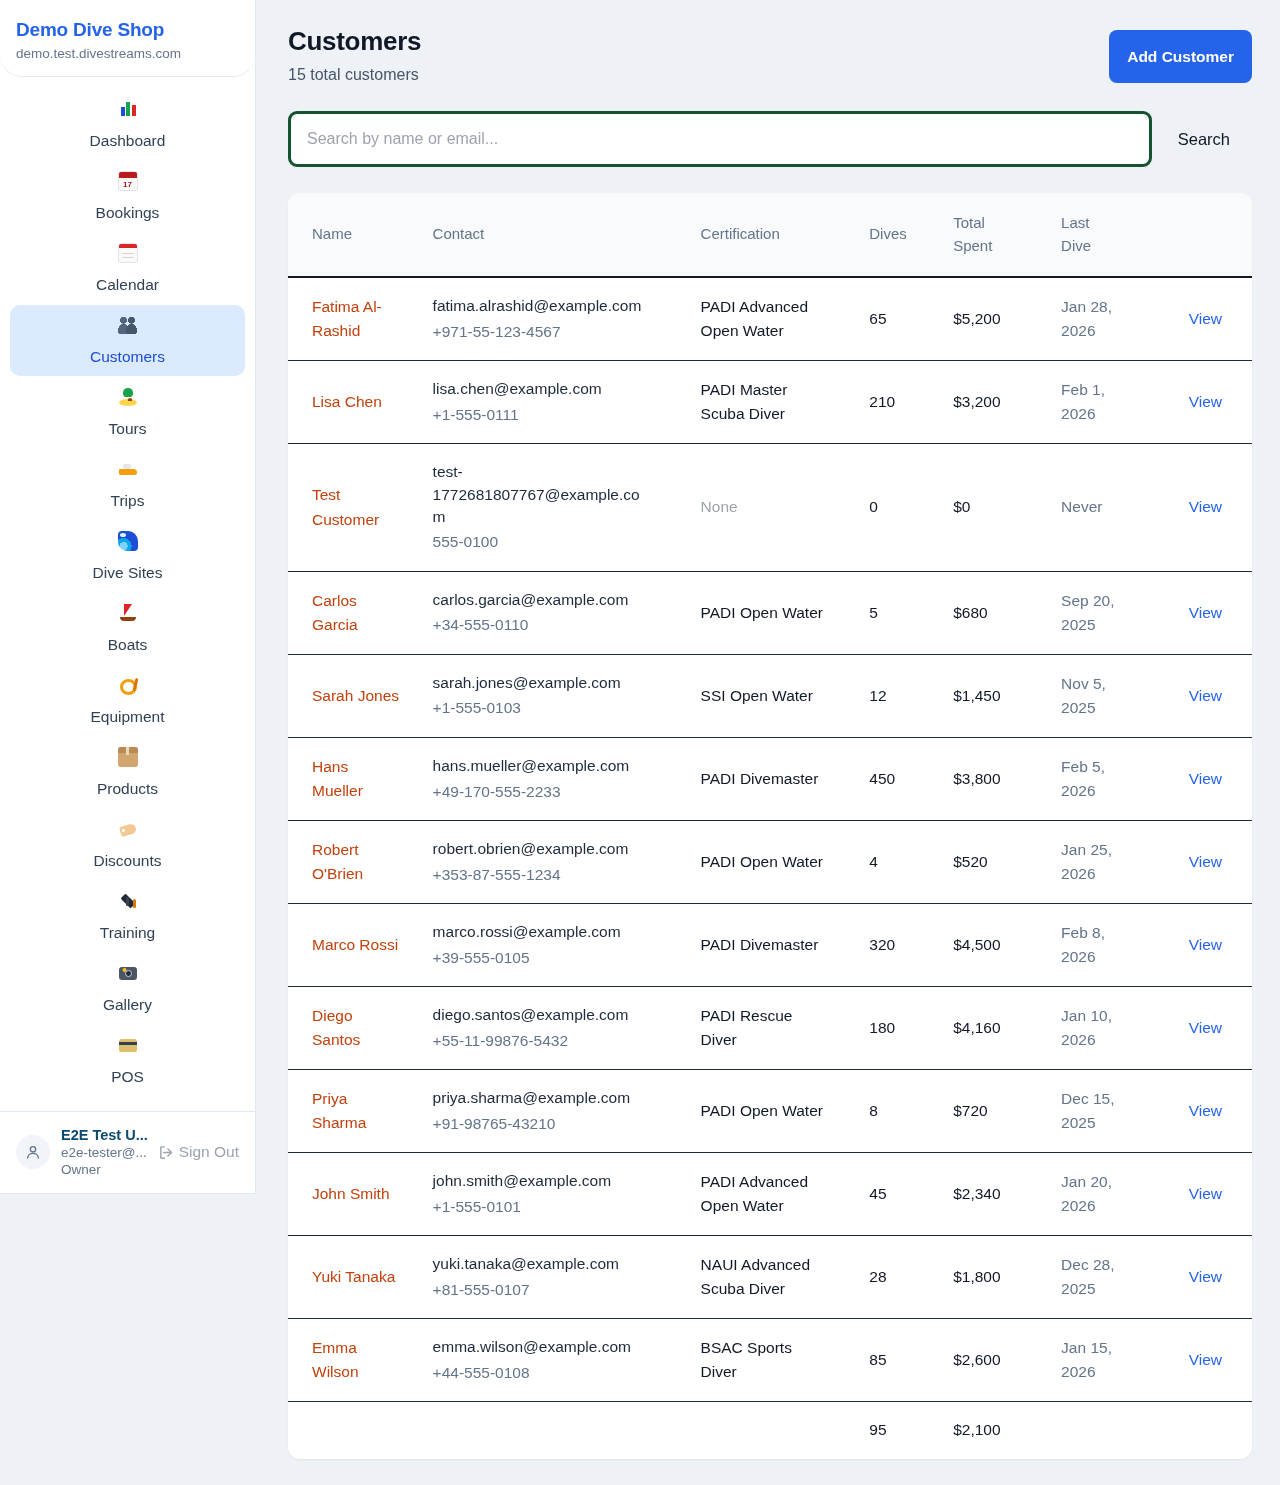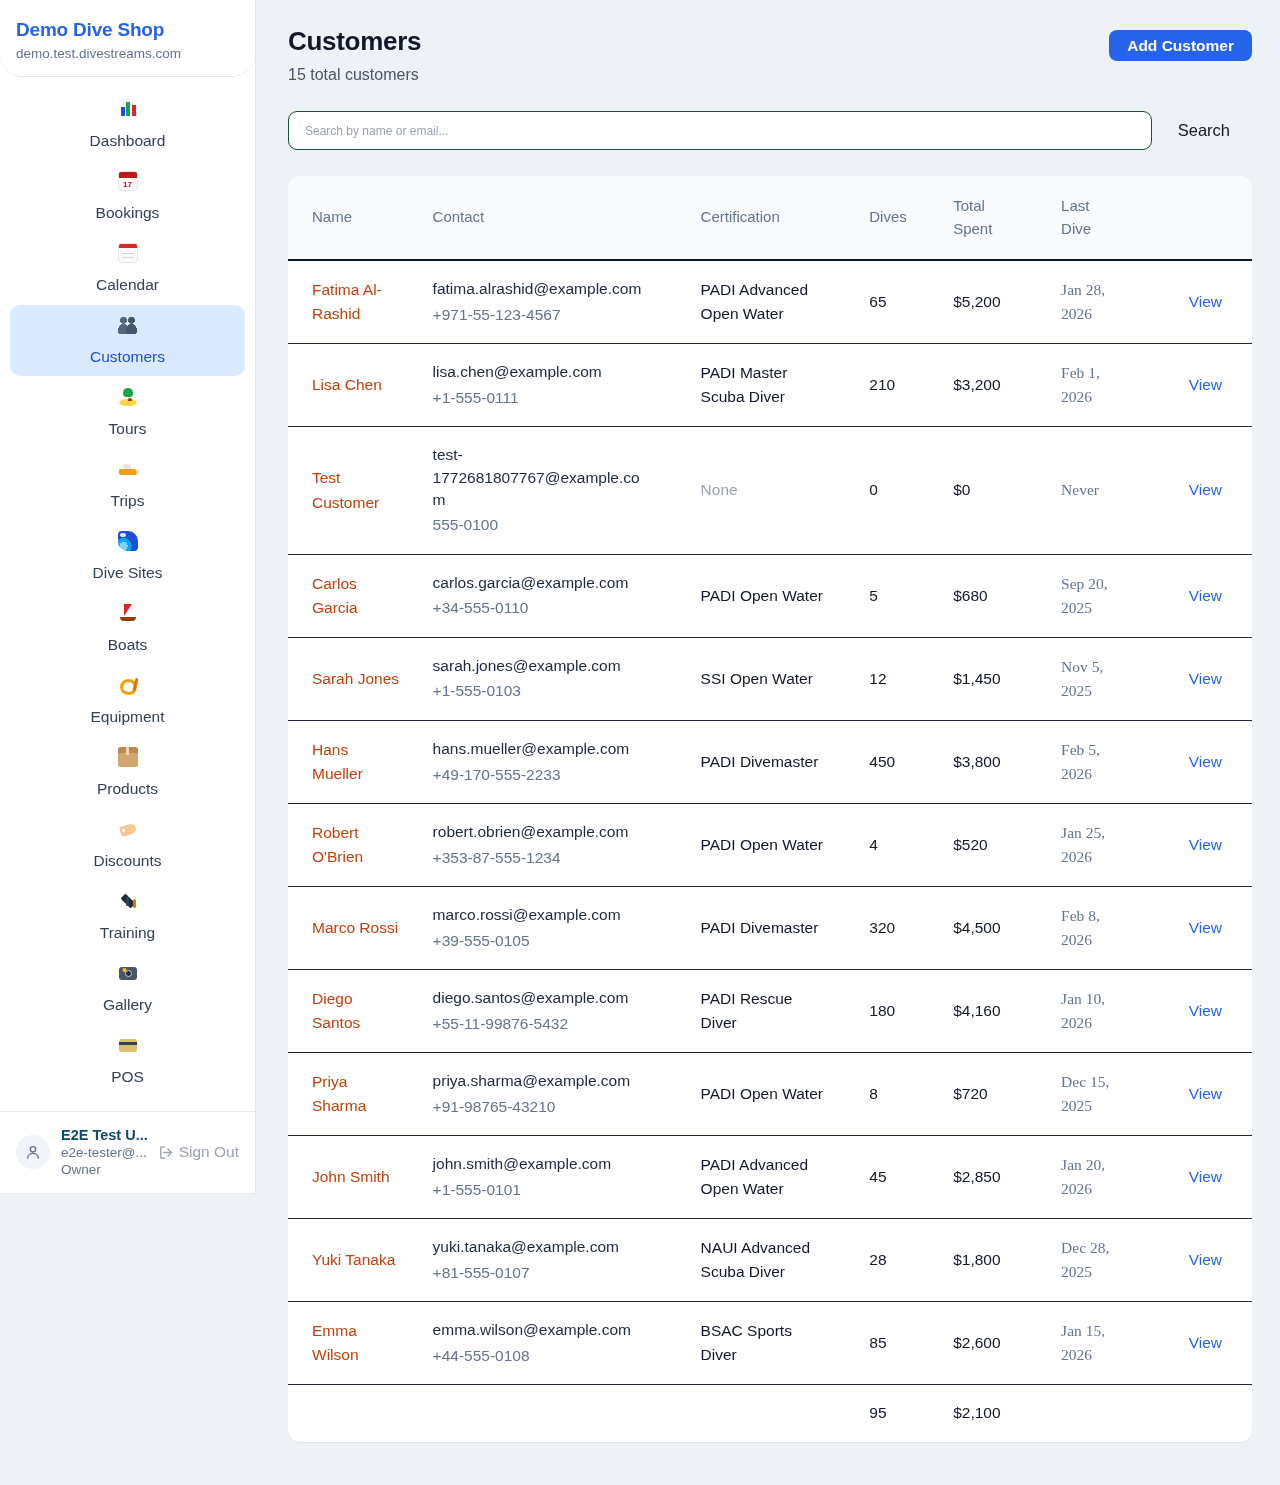--- a/index.html
+++ b/index.html
@@ -80,25 +80,25 @@
   .user-name { font-size: 14.5px; font-weight: 700; color: #0c4a6e; white-space: nowrap; }
   .user-email, .user-role { font-size: 13.5px; color: #64748b; margin-top: 2px; white-space: nowrap; }
   .sign-out { margin-left: auto; display: flex; align-items: center; gap: 4px; background: none; border: none;
       color: #9ca3af; font-size: 15.5px; font-family: Liberation Sans, sans-serif; cursor: pointer; white-space: nowrap; }
 
   
   .main { flex: 1; padding: 26px 28px 30px 32px; min-width: 0; }
   .header-row { display: flex; align-items: flex-start; justify-content: space-between; }
   .page-title { font-size: 26px; font-weight: 700; letter-spacing: -0.3px; color: #111827; }
   .page-subtitle { font-size: 16px; color: #475569; margin-top: 9px; }
-  .add-btn { background: #2563eb; color: #fff; border: none; border-radius: 8px; height: 31px; padding: 0 18px;
+  .add-btn { background: #2563eb; color: #fff; border: none; border-radius: 8px; height: 53px; padding: 0 18px;
       font-size: 15.5px; font-weight: 600; font-family: inherit; cursor: pointer; margin-top: 4px; text-align: center; }
   .search-row { display: flex; align-items: center; margin-top: 27px; }
-  .search-input { flex: 1; height: 39px; background: #fff; border: 1px solid #14532d; border-radius: 9px;
-      padding: 0 16px; font-size: 12px; font-family: inherit; color: #0f172a; outline: none; }
+  .search-input { flex: 1; height: 56px; background: #fff; border: 3px solid #14532d; border-radius: 9px;
+      padding: 0 16px; font-size: 16px; font-family: inherit; color: #0f172a; outline: none; }
   .search-input::placeholder { color: #9ca3af; }
   .search-btn { background: none; border: none; font-size: 16.5px; color: #111827; font-family: inherit;
       padding: 0 0 0 0; margin-left: 26px; margin-right: 22px; cursor: pointer; }
 
   
   .table-card { background: #fff; border-radius: 12px; margin-top: 26px; overflow: hidden; box-shadow: 0 1px 2px rgba(15,23,42,0.06); }
   table { width: 100%; border-collapse: collapse; table-layout: fixed; }
   thead tr { background: #f8fafc; }
   th { text-align: left; font-weight: 400; font-size: 15px; color: #64748b; padding: 19px 20px 19px 0; border-bottom: 2px solid #111827; line-height: 1.5; }
   th:first-child, td:first-child { padding-left: 24px; }
@@ -108,21 +108,21 @@
   tbody tr { border-bottom: 1px solid #1f2937; }
   tbody tr:last-child { border-bottom: none; }
   td { padding: 17px 20px 17px 0; font-size: 15.5px; vertical-align: middle; line-height: 1.45; }
   .c-name a { color: #c2410c; font-weight: 500; text-decoration: none; display: inline-block; max-width: 90px; line-height: 1.55; cursor: pointer; }
   .c-contact .email { color: #1e293b; max-width: 218px; overflow-wrap: break-word; }
   .c-contact .phone { color: #64748b; margin-top: 3px; }
   .c-cert span { display: inline-block; max-width: 128px; color: #111827; line-height: 1.55; }
   .c-cert span.muted { color: #9ca3af; }
   .c-dives, .c-spent { color: #111827; }
   .c-last { color: #64748b; }
-  .c-last span { display: inline-block; max-width: 56px; line-height: 1.55; font-family: Liberation Serif, serif; }
+  .c-last span { display: inline-block; max-width: 56px; line-height: 1.55; }
   .c-view { text-align: right; padding-right: 30px; }
   .c-view a { color: #2563eb; text-decoration: none; cursor: pointer; }
 </style>
 </head>
 <body>
 
 <div class="layout">
 
   <aside class="sidebar">
     <div class="sidebar-head">
@@ -368,21 +368,21 @@
               <td class="c-view"><a>View</a></td>
             </tr>
             <tr>
               <td class="c-name"><a>John Smith</a></td>
               <td class="c-contact">
                 <div class="email">john.smith@example.com</div>
                 <div class="phone">+1-555-0101</div>
               </td>
               <td class="c-cert"><span>PADI Advanced Open Water</span></td>
               <td class="c-dives">45</td>
-              <td class="c-spent">$2,850</td>
+              <td class="c-spent">$2,340</td>
               <td class="c-last"><span>Jan 20, 2026</span></td>
               <td class="c-view"><a>View</a></td>
             </tr>
             <tr>
               <td class="c-name"><a>Yuki Tanaka</a></td>
               <td class="c-contact">
                 <div class="email">yuki.tanaka@example.com</div>
                 <div class="phone">+81-555-0107</div>
               </td>
               <td class="c-cert"><span>NAUI Advanced Scuba Diver</span></td>

